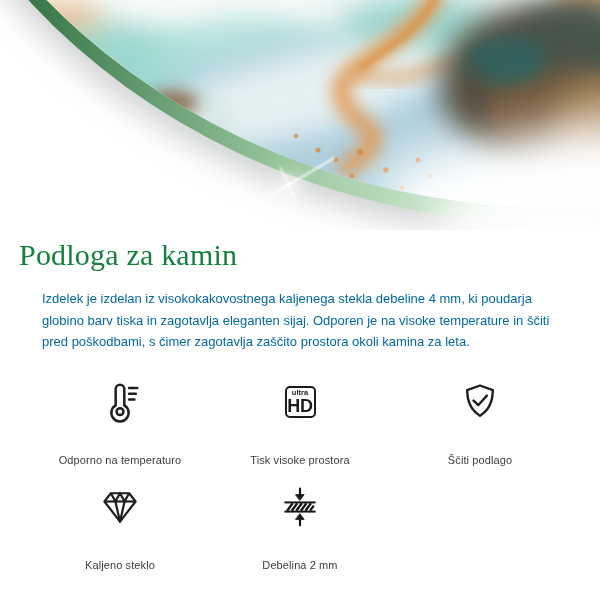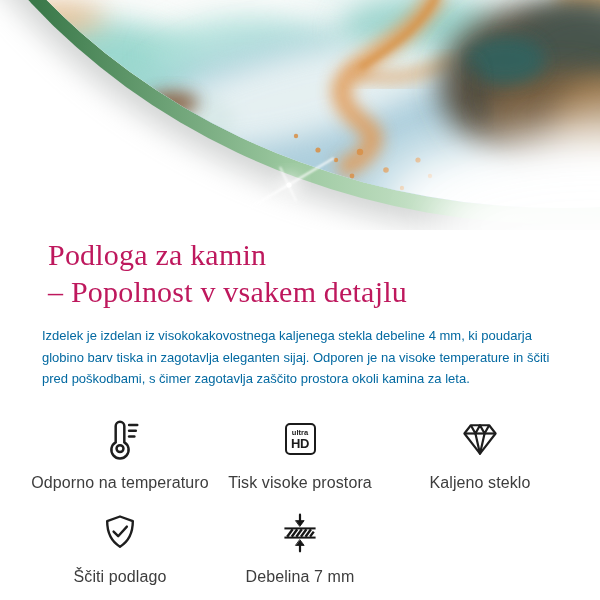--- a/index.html
+++ b/index.html
@@ -4,46 +4,46 @@
 <style>
   html,body{margin:0;padding:0;}
   body{
     width:600px;height:600px;background:#ffffff;overflow:hidden;
     font-family:"Liberation Sans", sans-serif;color:#333;
     -webkit-font-smoothing:antialiased;
   }
   .hero{position:relative;width:600px;height:230px;background:#fff;}
   .hero svg{display:block;}
   h1{
-    margin:6px 42px 0 48px;
+    margin:6px 42px 0 19px;
     font-family:"Liberation Serif","DejaVu Serif",serif;
-    font-weight:400;color:#be185d;
+    font-weight:400;color:#15803d;
     font-size:30px;line-height:37px;letter-spacing:.2px;
   }
   h1 span{display:block;}
   .desc{
     margin:15px 42px 0 42px;width:512px;
     font-size:13px;line-height:21.5px;color:#0369a1;
   }
   .features{
     margin:26px 30px 0 30px;
     display:grid;grid-template-columns:1fr 1fr 1fr;
     row-gap:18px;
   }
   .feature{display:flex;flex-direction:column;align-items:center;}
   .f-icon{height:46px;display:flex;align-items:center;justify-content:center;}
-  .f-label{margin-top:12px;font-size:16px;color:#3d3d3d;letter-spacing:.1px;}
+  .f-label{margin-top:29px;font-size:11px;color:#3d3d3d;letter-spacing:.1px;}
   
   .uhd{
     width:27px;height:28px;border:2.5px solid #1b1b1b;border-radius:5px;
     display:flex;flex-direction:column;align-items:center;justify-content:center;
     color:#1b1b1b;line-height:1;
   }
   .uhd .u{font-size:7.5px;font-weight:600;margin-top:1px;}
-  .uhd .h{font-size:13px;font-weight:700;margin-top:0.5px;letter-spacing:-.3px;}
+  .uhd .h{font-size:18px;font-weight:700;margin-top:0.5px;letter-spacing:-.3px;}
 </style>
 </head>
 <body>
 
 <div class="hero">
 <svg width="600" height="230" viewBox="0 0 600 230">
   <defs>
     <filter id="b8" x="-60%" y="-60%" width="220%" height="220%">
           <feGaussianBlur stdDeviation="8"></feGaussianBlur>
         </filter>
@@ -126,21 +126,20 @@
     <circle cx="289" cy="185" r="10" fill="#ffffff" opacity="0.85" filter="url(#b8)"></circle>
     <line x1="246" y1="210" x2="334" y2="158" stroke="#ffffff" stroke-width="2" opacity="0.95" filter="url(#b1)"></line>
     <line x1="296" y1="201" x2="280" y2="167" stroke="#ffffff" stroke-width="1.6" opacity="0.9" filter="url(#b1)"></line>
     <circle cx="289" cy="185" r="2.6" fill="#ffffff"></circle>
   </g>
 </svg>
 </div>
 
 <h1>
   <span>Podloga za kamin</span>
-  <span>– Popolnost v vsakem detajlu</span>
 </h1>
 
 <p class="desc">Izdelek je izdelan iz visokokakovostnega kaljenega stekla debeline 4 mm, ki poudarja globino barv tiska in zagotavlja eleganten sijaj. Odporen je na visoke temperature in ščiti pred poškodbami, s čimer zagotavlja zaščito prostora okoli kamina za leta.</p>
 
 <div class="features">
 
   <div class="feature">
     <span class="f-icon">
       <svg width="46" height="46" viewBox="0 0 48 48" fill="none" stroke="#1e1e1e" stroke-width="2.6" stroke-linecap="round">
         <path d="M19.5,27.5 L19.5,10.5 a4.5,4.5 0 0 1 9,0 L28.5,27.5 a9,9 0 1 1 -9,0 Z"></path>
@@ -158,38 +157,38 @@
       <span class="uhd">
         <span class="u">ultra</span>
         <span class="h">HD</span>
       </span>
     </span>
     <span class="f-label">Tisk visoke prostora</span>
   </div>
 
   <div class="feature">
     <span class="f-icon">
+      <svg width="44" height="44" viewBox="0 0 48 48" fill="none" stroke="#1e1e1e" stroke-width="2.6" stroke-linecap="round" stroke-linejoin="round">
+        <path d="M24,6 L38,11 C38,24 33,33.5 24,39 C15,33.5 10,24 10,11 Z"></path>
+        <path d="M17,22.5 L22,27.5 L31.5,17"></path>
+      </svg>
+    </span>
+    <span class="f-label">Ščiti podlago</span>
+  </div>
+
+  <div class="feature">
+    <span class="f-icon">
       <svg width="44" height="44" viewBox="0 0 48 48" fill="none" stroke="#1e1e1e" stroke-width="2.4" stroke-linejoin="round">
         <path d="M14,9 L34,9 L41,18 L24,40 L7,18 Z"></path>
         <path d="M7,18 L41,18"></path>
         <path d="M14,9 L19,18 L24,9 L29,18 L34,9"></path>
         <path d="M19,18 L24,40 L29,18"></path>
       </svg>
     </span>
     <span class="f-label">Kaljeno steklo</span>
-  </div>
-
-  <div class="feature">
-    <span class="f-icon">
-      <svg width="44" height="44" viewBox="0 0 48 48" fill="none" stroke="#1e1e1e" stroke-width="2.6" stroke-linecap="round" stroke-linejoin="round">
-        <path d="M24,6 L38,11 C38,24 33,33.5 24,39 C15,33.5 10,24 10,11 Z"></path>
-        <path d="M17,22.5 L22,27.5 L31.5,17"></path>
-      </svg>
-    </span>
-    <span class="f-label">Ščiti podlago</span>
   </div>
 
 
   <div class="feature">
     <span class="f-icon">
       <svg width="44" height="44" viewBox="0 0 48 48">
         <g stroke="#161616" stroke-width="2.2" fill="none">
           <line x1="7" y1="19" x2="41" y2="19"></line>
           <line x1="7" y1="29" x2="41" y2="29"></line>
         </g>
@@ -202,16 +201,16 @@
           <line x1="35" y1="28" x2="39" y2="22.5"></line>
         </g>
         <g fill="#161616" stroke="#161616" stroke-width="2.4" stroke-linecap="round">
           <line x1="24" y1="4" x2="24" y2="11"></line>
           <path d="M19.5,10.5 L28.5,10.5 L24,16.5 Z" stroke-width="1"></path>
           <line x1="24" y1="44" x2="24" y2="37"></line>
           <path d="M19.5,37.5 L28.5,37.5 L24,31.5 Z" stroke-width="1"></path>
         </g>
       </svg>
     </span>
-    <span class="f-label">Debelina 7 mm</span>
+    <span class="f-label">Debelina 2 mm</span>
   </div>
 
 </div>
 
 </body></html>

